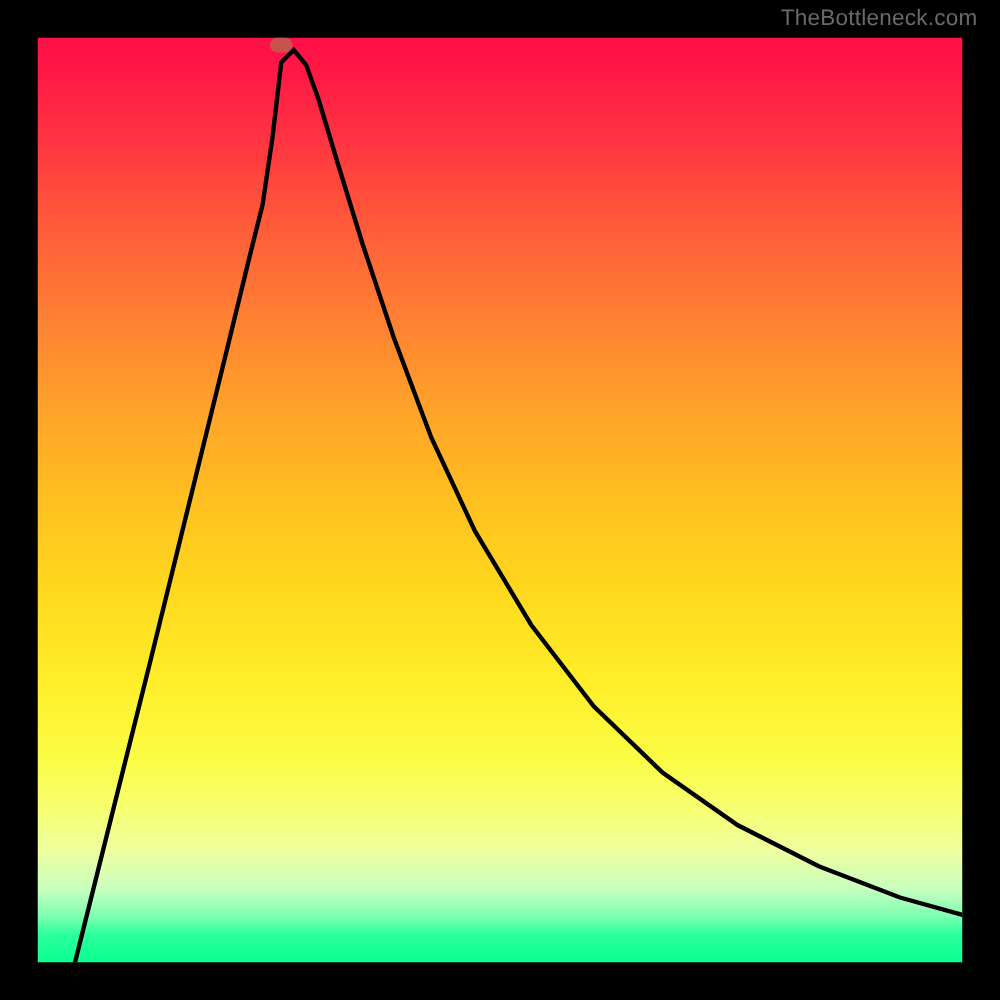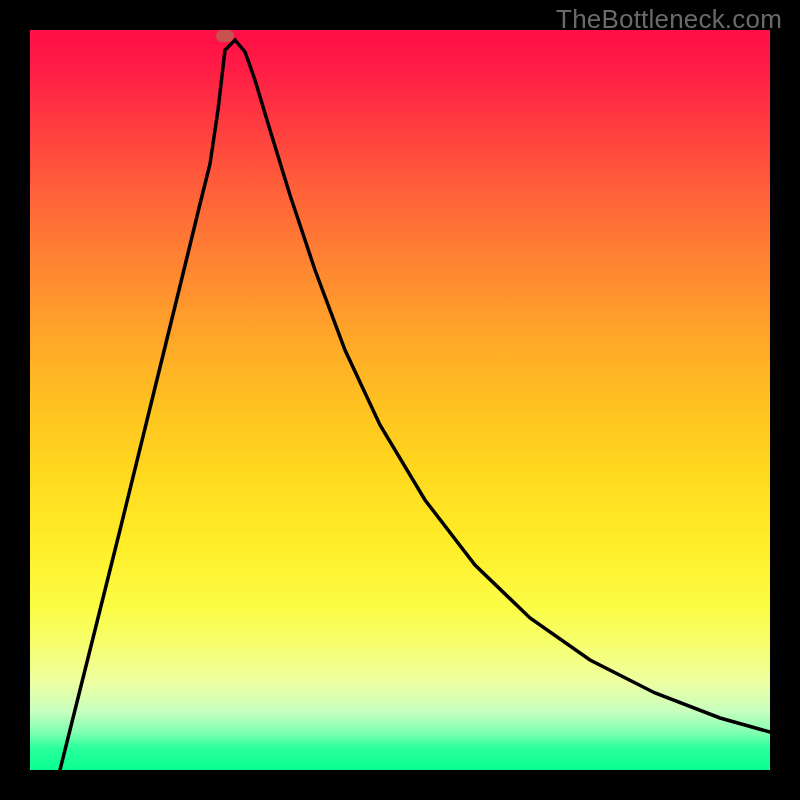--- a/index.html
+++ b/index.html
@@ -8,21 +8,21 @@
     width: 800px;
     height: 800px;
     background: #000;
     position: relative;
   }
   .attribution {
     position: absolute;
     top: 4px;
     right: 18px;
     font-family: Arial, Helvetica, sans-serif;
-    font-size: 26px;
+    font-size: 18px;
     color: #6a6a6a;
     letter-spacing: 0.2px;
   }
   .plot-area {
     position: absolute;
     left: 30px;
     top: 30px;
     width: 740px;
     height: 740px;
     overflow: hidden;

